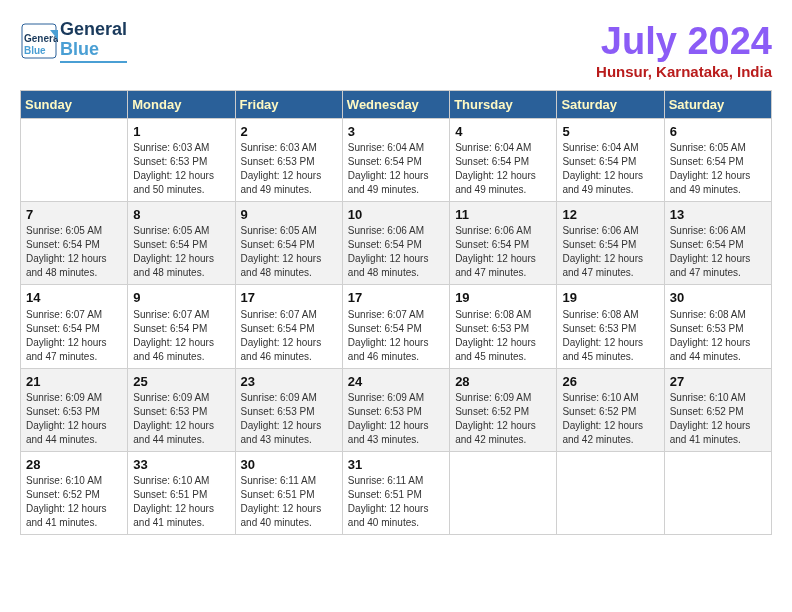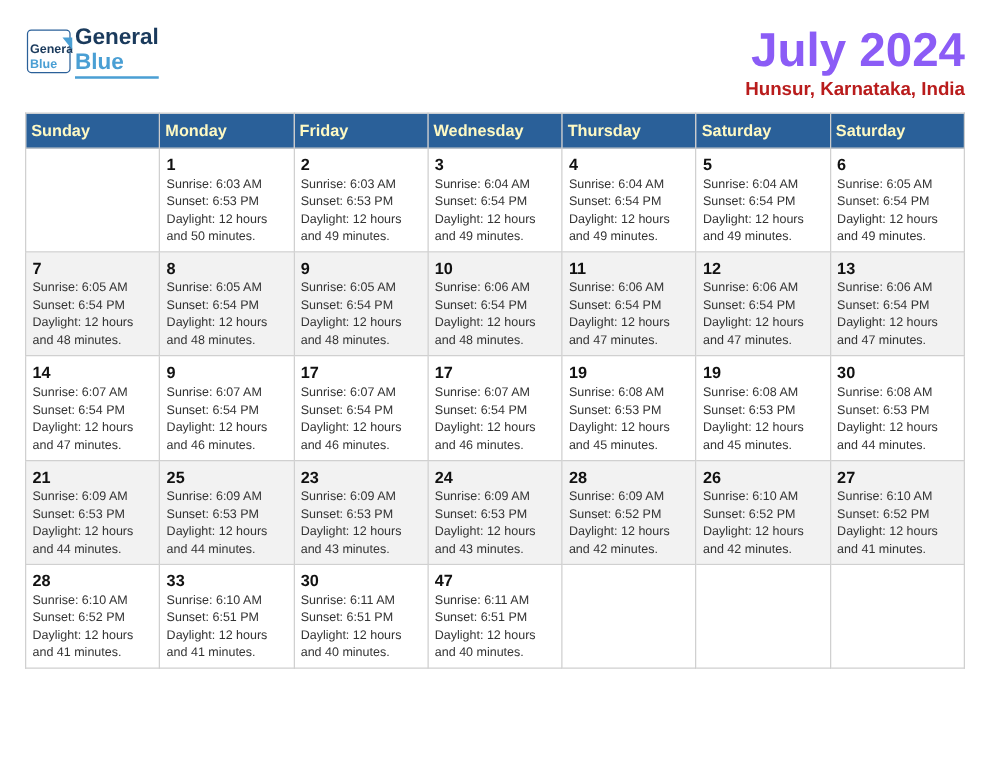--- a/index.html
+++ b/index.html
@@ -328,21 +328,21 @@
           <div class="day-info">and 41 minutes.</div>
         </td>
         <td>
           <div class="day-num">30</div>
           <div class="day-info">Sunrise: 6:11 AM</div>
           <div class="day-info">Sunset: 6:51 PM</div>
           <div class="day-info">Daylight: 12 hours</div>
           <div class="day-info">and 40 minutes.</div>
         </td>
         <td>
-          <div class="day-num">47</div>
+          <div class="day-num">31</div>
           <div class="day-info">Sunrise: 6:11 AM</div>
           <div class="day-info">Sunset: 6:51 PM</div>
           <div class="day-info">Daylight: 12 hours</div>
           <div class="day-info">and 40 minutes.</div>
         </td>
         <td></td>
         <td></td>
         <td></td>
       </tr>
     </tbody>

